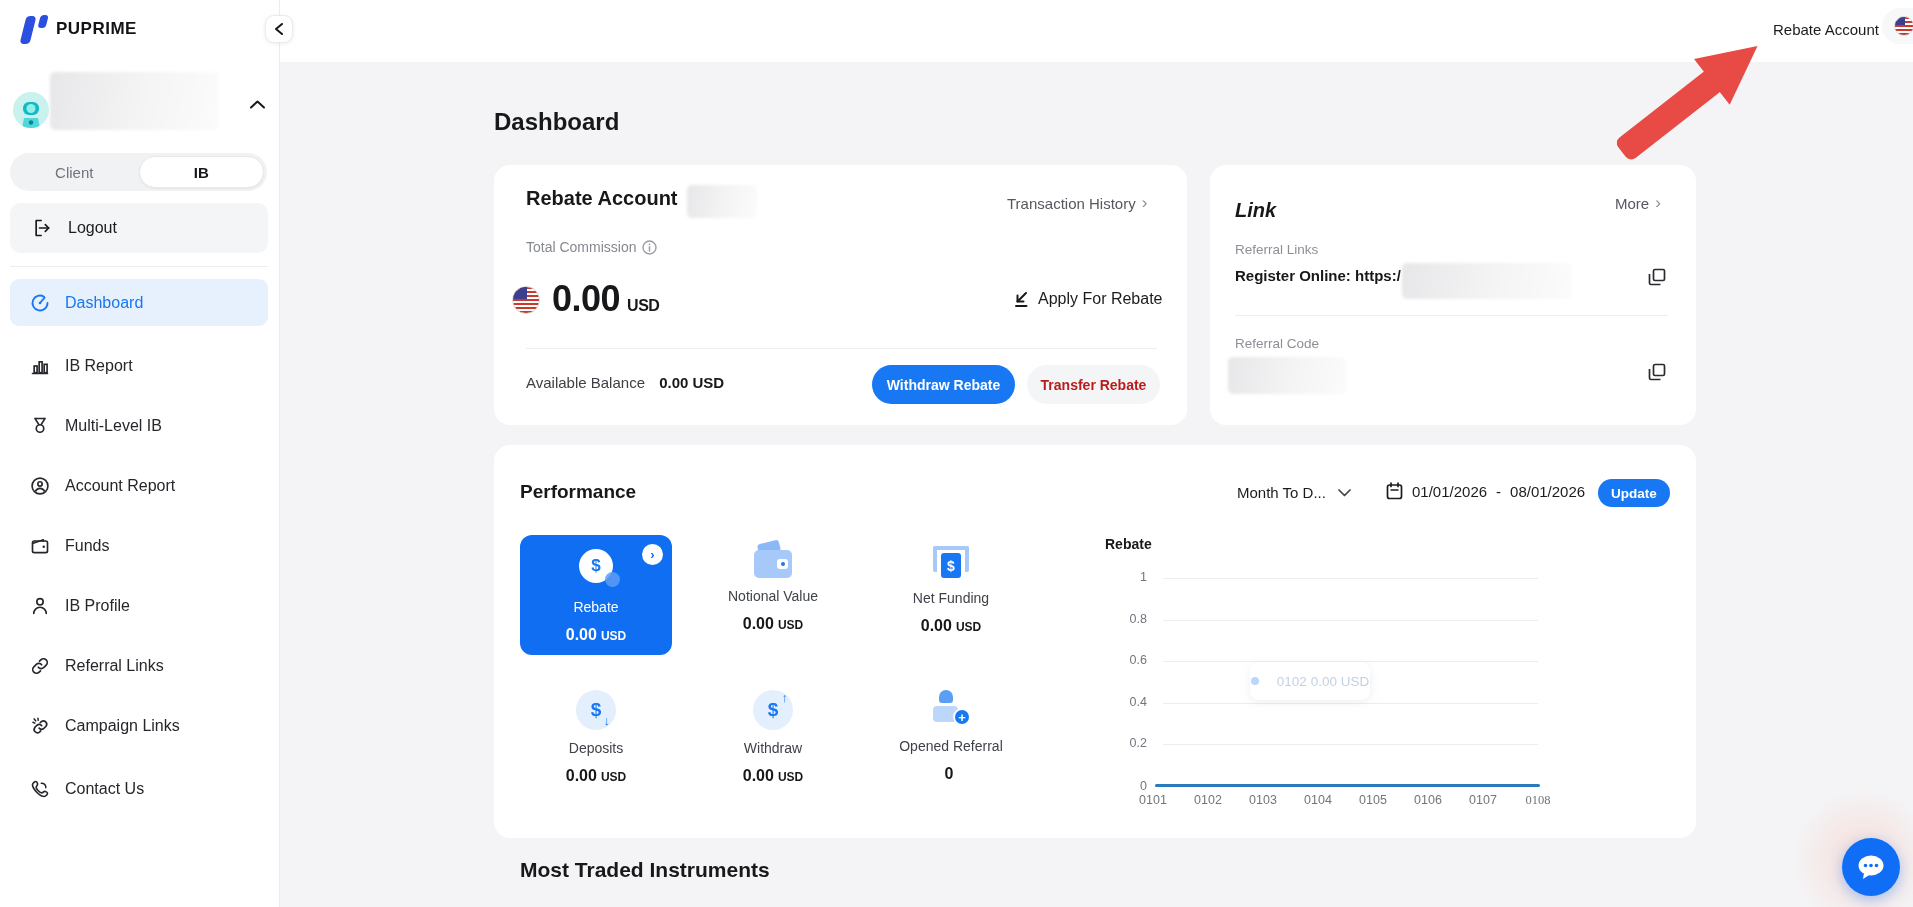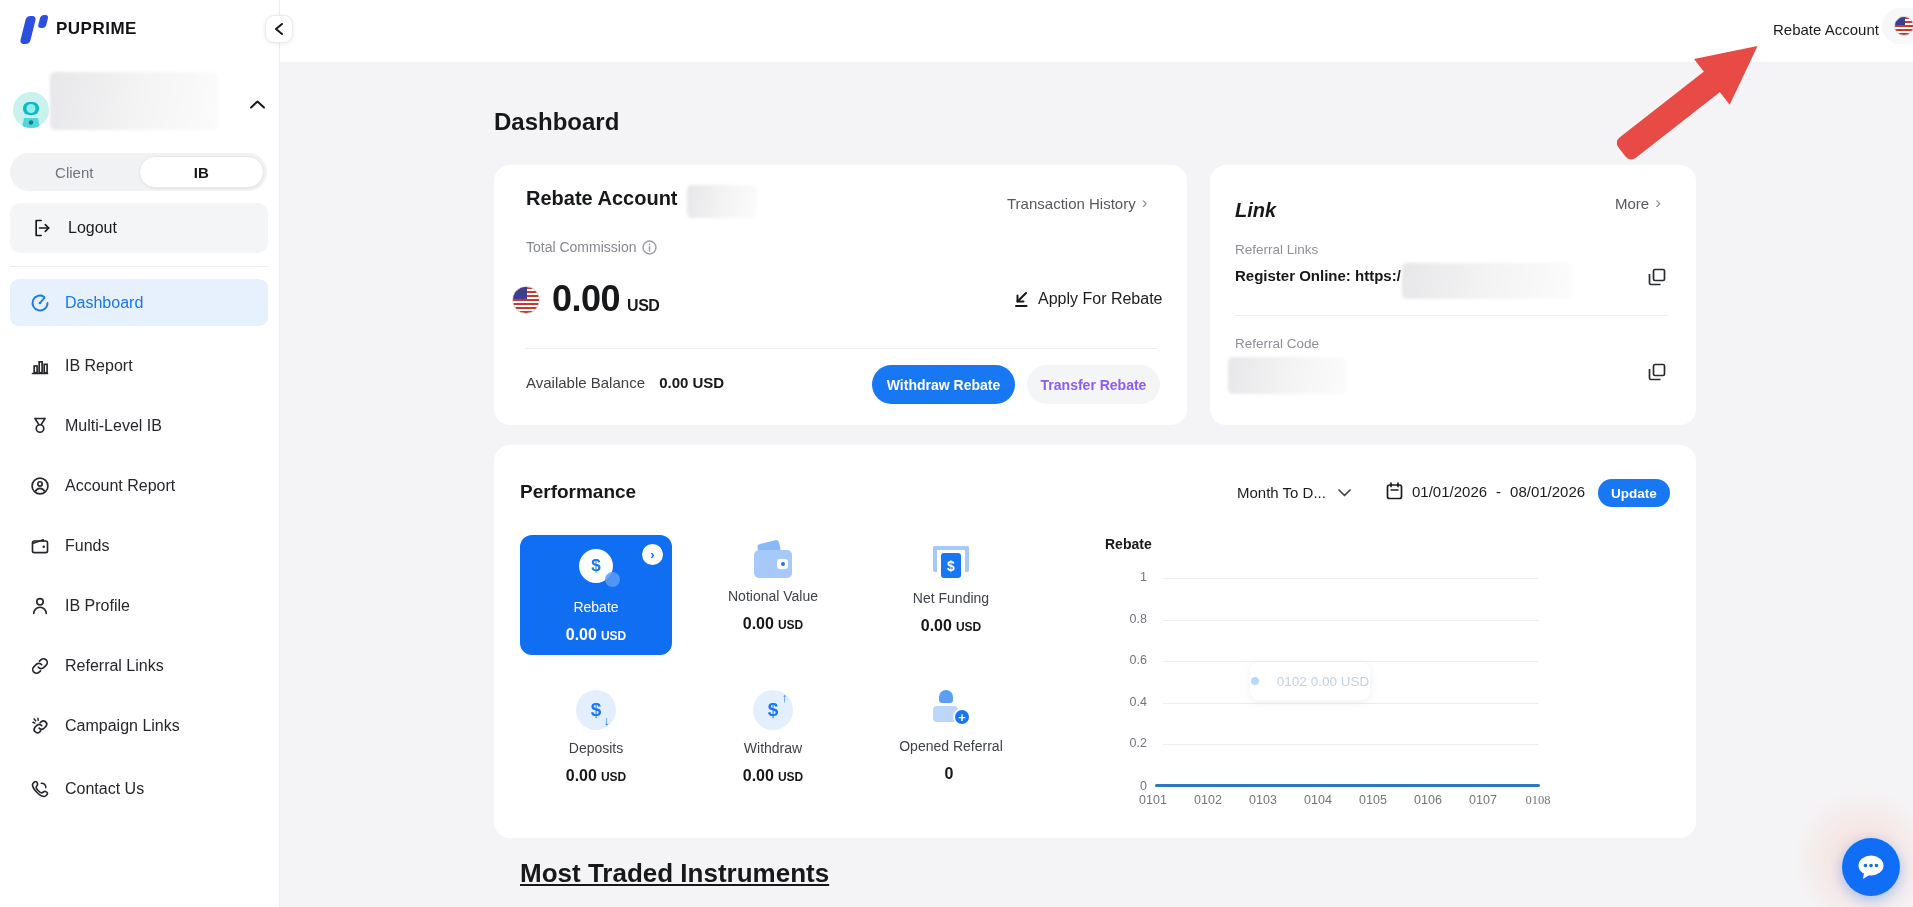--- a/index.html
+++ b/index.html
@@ -45,21 +45,21 @@
   .big-flag { position:absolute; left:512px; top:286px; width:28px; height:28px; }
   .big-flag .flag { width:28px; height:28px; }
   .big-amount { position:absolute; left:552px; top:278px; font-size:36px; font-weight:700; color:#17181a; letter-spacing:-0.5px; }
   .big-amount .cur { font-size:16px; font-weight:800; margin-left:7px; }
   .apply-link { position:absolute; left:1013px; top:290px; display:flex; align-items:center; gap:8px; font-size:16px; font-weight:500; color:#1b1c1f; cursor:pointer; }
   .hr { position:absolute; background:#ededef; height:1px; }
   .avail-row { position:absolute; left:526px; top:374px; font-size:15px; color:#3f4147; }
   .avail-row b { color:#17181a; font-weight:600; margin-left:10px; }
   .btn { position:absolute; height:39px; border-radius:20px; border:none; font-family:inherit; font-size:14px; font-weight:600; cursor:pointer; }
   .btn-primary { background:#1877f2; color:#fff; }
-  .btn-ghost { background:#f4f5f6; color:#8b5cf6; }
+  .btn-ghost { background:#f4f5f6; color:#b91c1c; }
 
   .small-label { font-size:13.5px; color:#8c8f96; }
   .link-value { font-size:15px; font-weight:700; color:#17181a; }
   .copy-icon { cursor:pointer; color:#2a2b2f; }
 
   
   .tile-stack { position:absolute; width:170px; display:flex; flex-direction:column; align-items:center; }
   .tile-label { font-size:14px; color:#3f4248; margin-top:10px; }
   .tile-value { font-size:16px; font-weight:700; color:#17181a; margin-top:11px; }
   .tile-value .unit { font-size:12px; margin-left:4px; }
@@ -74,21 +74,21 @@
   
   .chart-label { font-size:14px; font-weight:600; color:#17181a; }
   .ytick { position:absolute; width:36px; text-align:right; font-size:12.5px; color:#71757d; }
   .gridline { position:absolute; left:1163px; width:375px; height:1px; background:#ebedf0; }
   .xtick { position:absolute; width:44px; text-align:center; font-size:12.5px; color:#71757d; }
   .chart-line { position:absolute; left:1155px; top:784px; width:385px; height:3px; background:#2b7ac0; border-radius:2px; }
   .ghost-tip { position:absolute; left:1250px; top:662px; width:120px; height:38px; background:rgba(255,255,255,.82); border-radius:9px; box-shadow:0 2px 8px rgba(180,190,205,.25); display:flex; align-items:center; justify-content:center; gap:18px; font-size:13.5px; color:rgba(154,176,203,.6); }
   .ghost-tip .dot { width:8px; height:8px; border-radius:50%; background:rgba(130,180,245,.55); }
   .chart-blur { position:absolute; left:1337px; top:543px; width:46px; height:72px; background:rgba(255,255,255,.9); filter:blur(4px); border-radius:6px; }
 
-  .section-title { position:absolute; left:520px; top:858px; font-size:26px; font-weight:700; color:#17181a;text-decoration:underline; }
+  .section-title { position:absolute; left:520px; top:858px; font-size:21px; font-weight:700; color:#17181a; }
 
   
   .chat-glow { position:absolute; left:1788px; top:788px; width:125px; height:119px; background:radial-gradient(circle at 60% 60%, rgba(247,206,195,.6), rgba(247,206,195,0) 70%); }
   .chat-btn { position:absolute; left:1842px; top:838px; width:58px; height:58px; border-radius:50%; background:#0f6ef5; display:flex; align-items:center; justify-content:center; cursor:pointer; box-shadow:0 4px 14px rgba(15,110,245,.35); }
 
   .annotation-svg { position:absolute; left:0; top:0; width:1913px; height:907px; pointer-events:none; z-index:50; }
 </style>
 </head>
 <body>
 

